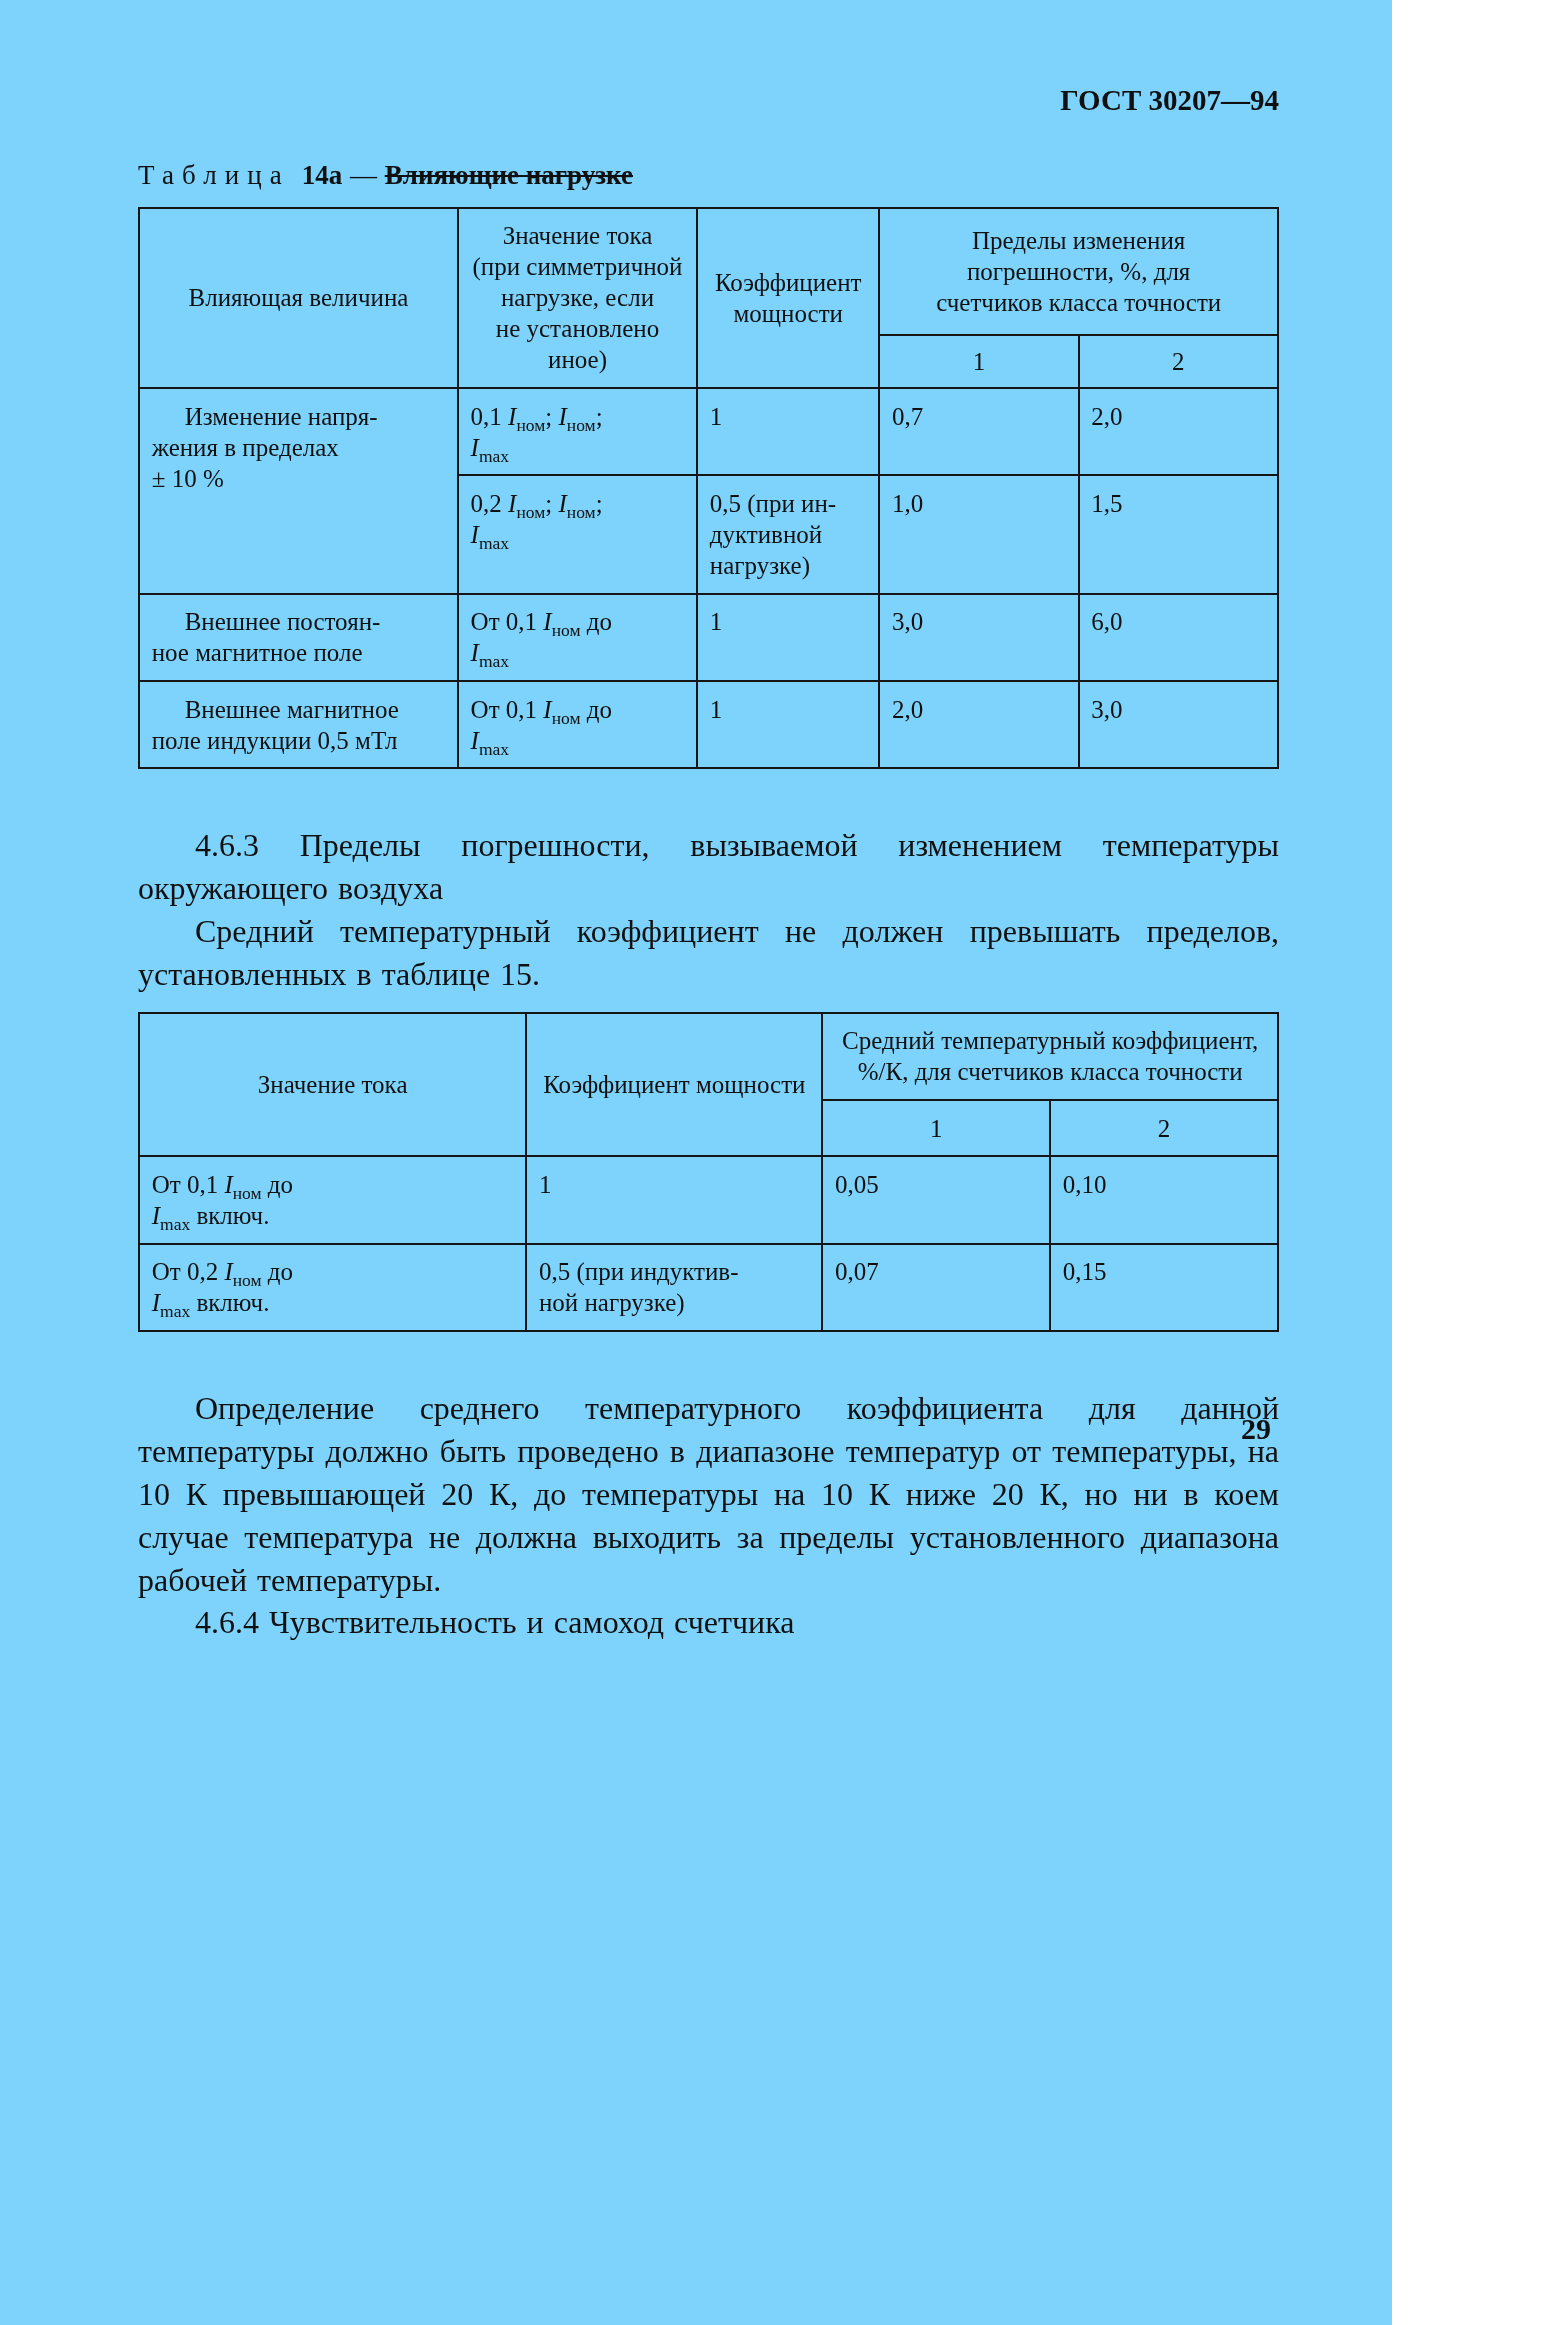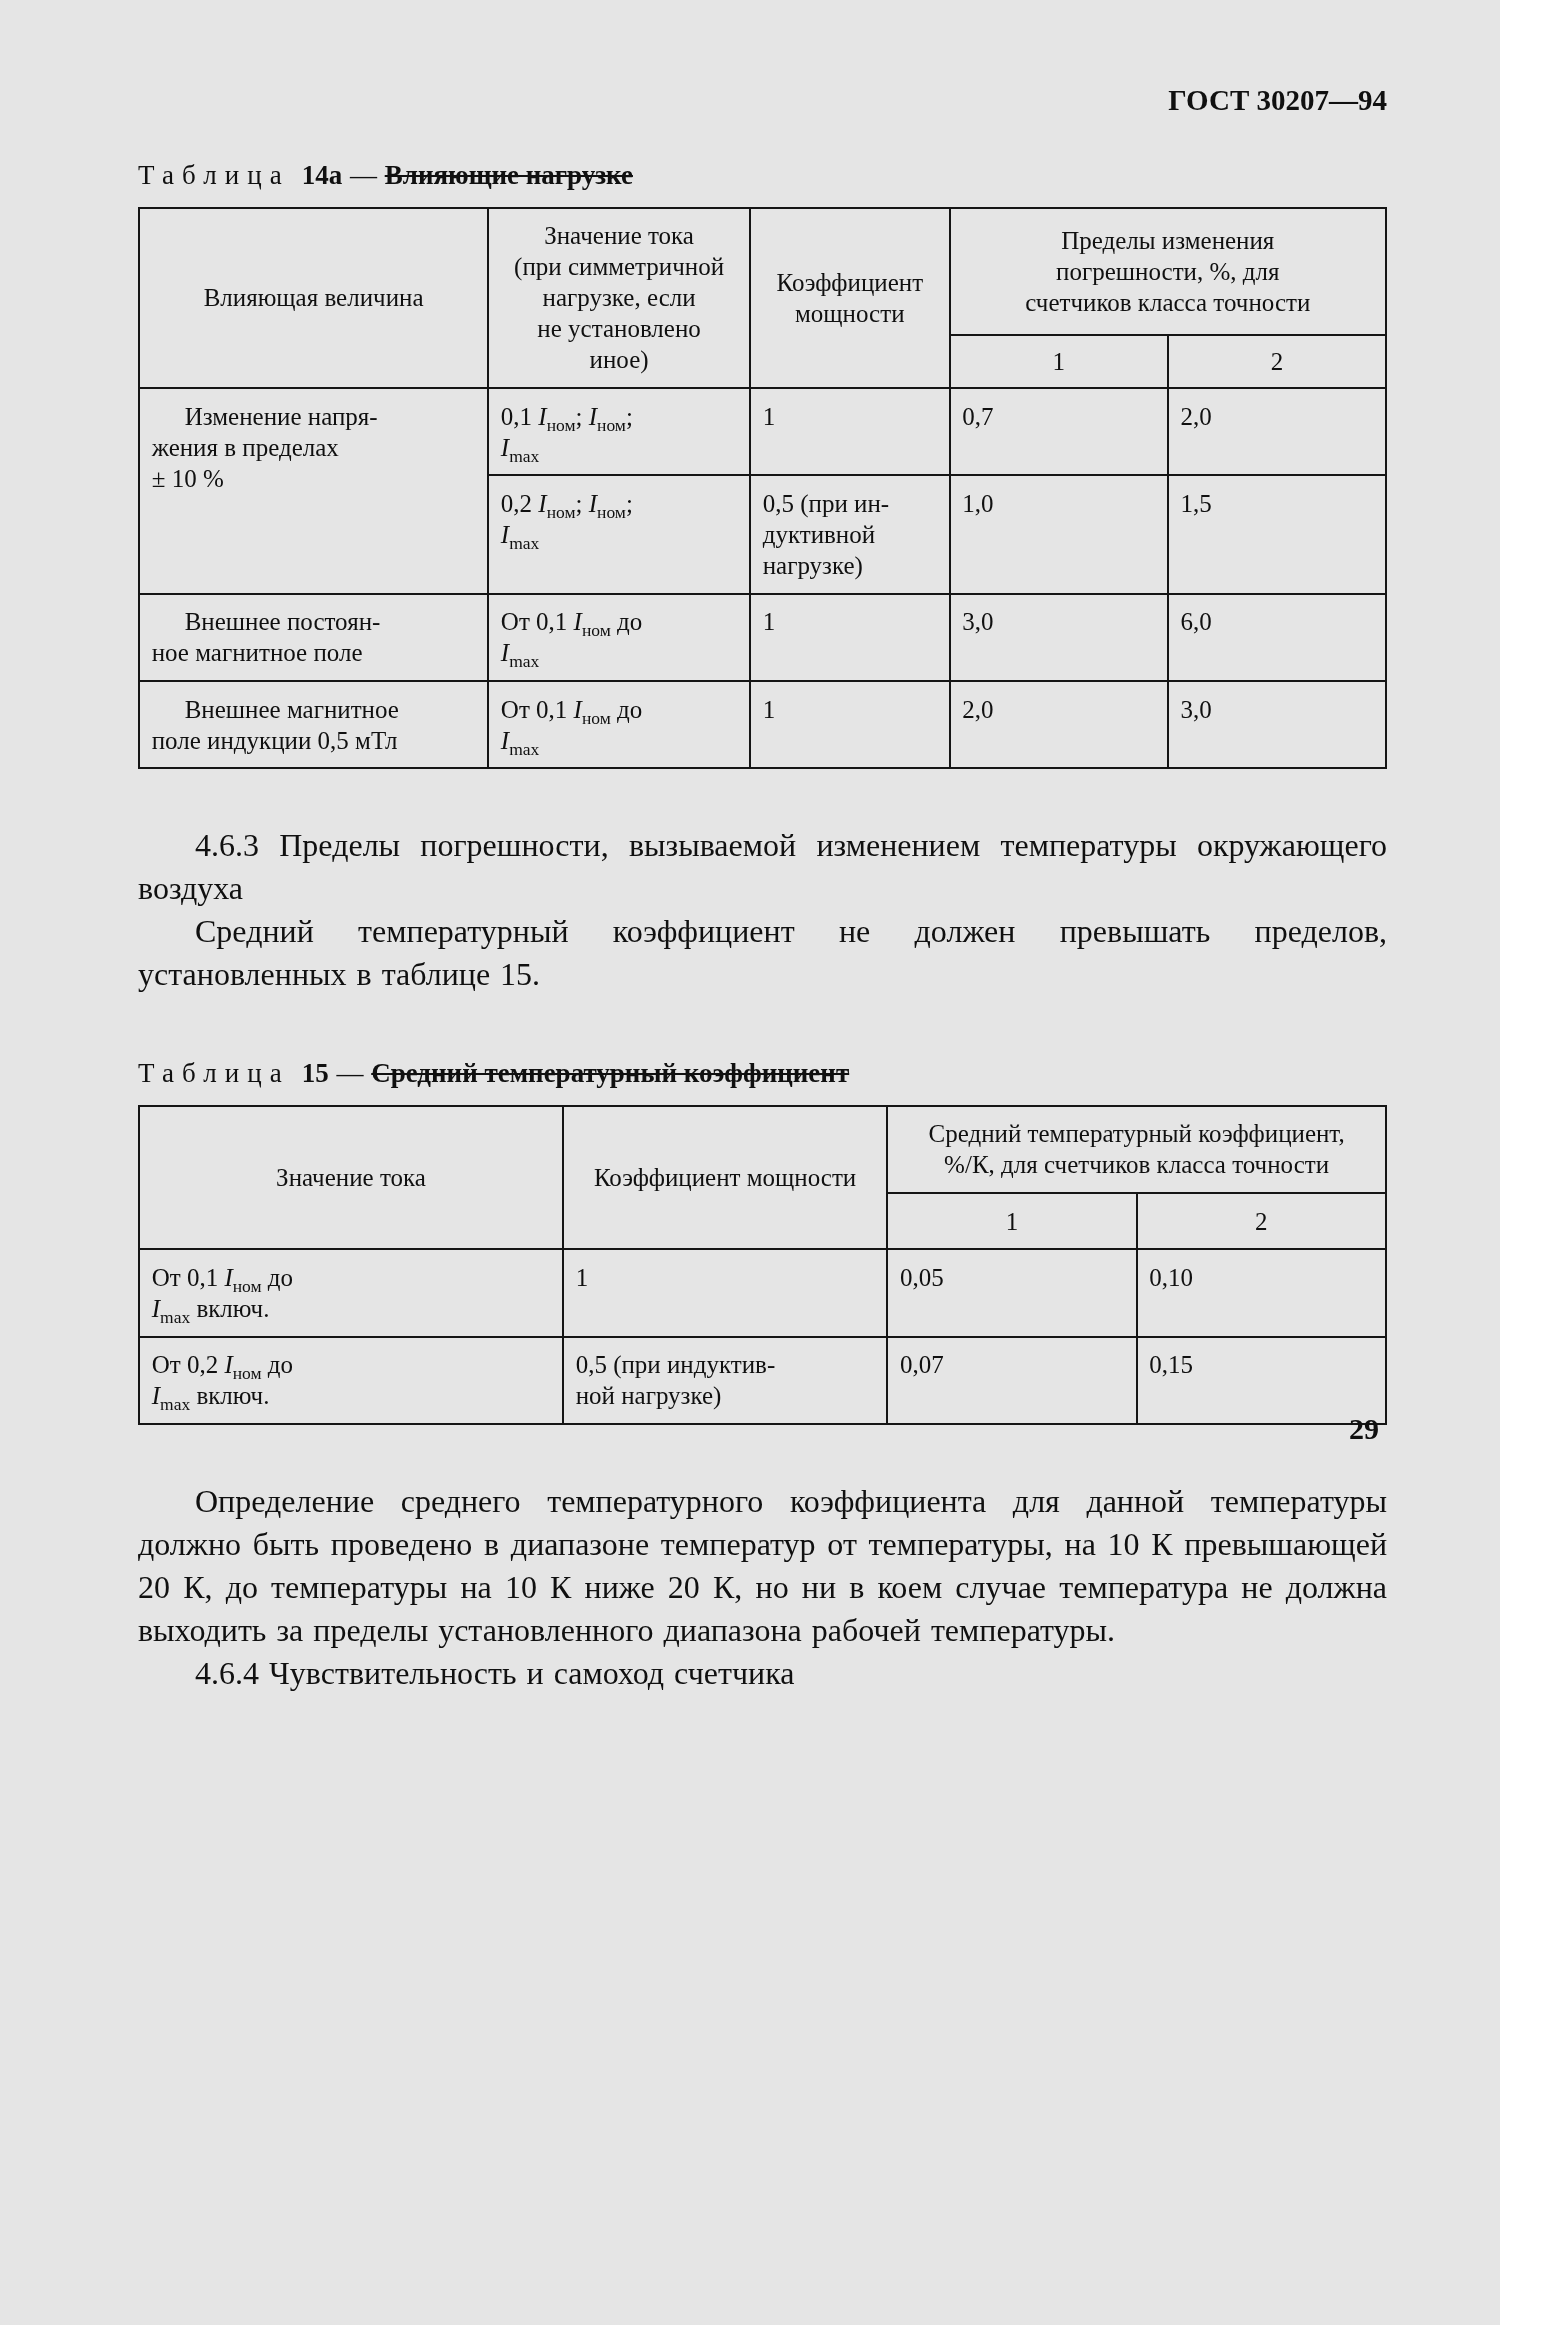--- a/index.html
+++ b/index.html
@@ -1,21 +1,21 @@
 <!DOCTYPE html>
 <html><head>
 <meta charset="utf-8">
 <style>
   * { box-sizing: border-box; }
   html, body { margin: 0; padding: 0; background: #ffffff; }
   .page {
     position: relative;
-    width: 1500px;
+    width: 1392px;
     height: 2326px;
-    background: #e5e5e5;
+    background: #7dd3fc;
     font-family: "Liberation Serif", "DejaVu Serif", serif;
     color: #101010;
     padding: 84px 113px 0 138px;
     overflow: hidden;
   }
   .doc-header { text-align: right; font-weight: bold; font-size: 29px; }
   .table-caption { margin: 43px 0 0 0; font-size: 27px; white-space: nowrap; }
   .caption-word { letter-spacing: 0.30em; }
   .caption-num { margin: 0 7.8px 0 11.7px; font-weight: bold; }
   .caption-title { font-weight: bold; text-decoration: line-through; margin-left: 7.8px; }
@@ -118,21 +118,20 @@
         <td>3,0</td>
       </tr>
     </tbody>
   </table>
 
   <div class="text-block">
     <p class="body-par">4.6.3 Пределы погрешности, вызываемой изменением температуры окружающего воздуха</p>
     <p class="body-par">Средний температурный коэффициент не должен превышать пределов, установленных в таблице 15.</p>
   </div>
 
-  <p class="table-caption caption15"><span class="caption-word">Таблица</span><span class="caption-num">15</span><span>—</span><span class="caption-title">Средний температурный коэффициент</span></p>
 
   <table class="gost-table t15">
     <colgroup>
       <col style="width:34%">
       <col style="width:26%">
       <col style="width:20%">
       <col style="width:20%">
     </colgroup>
     <thead>
       <tr>

